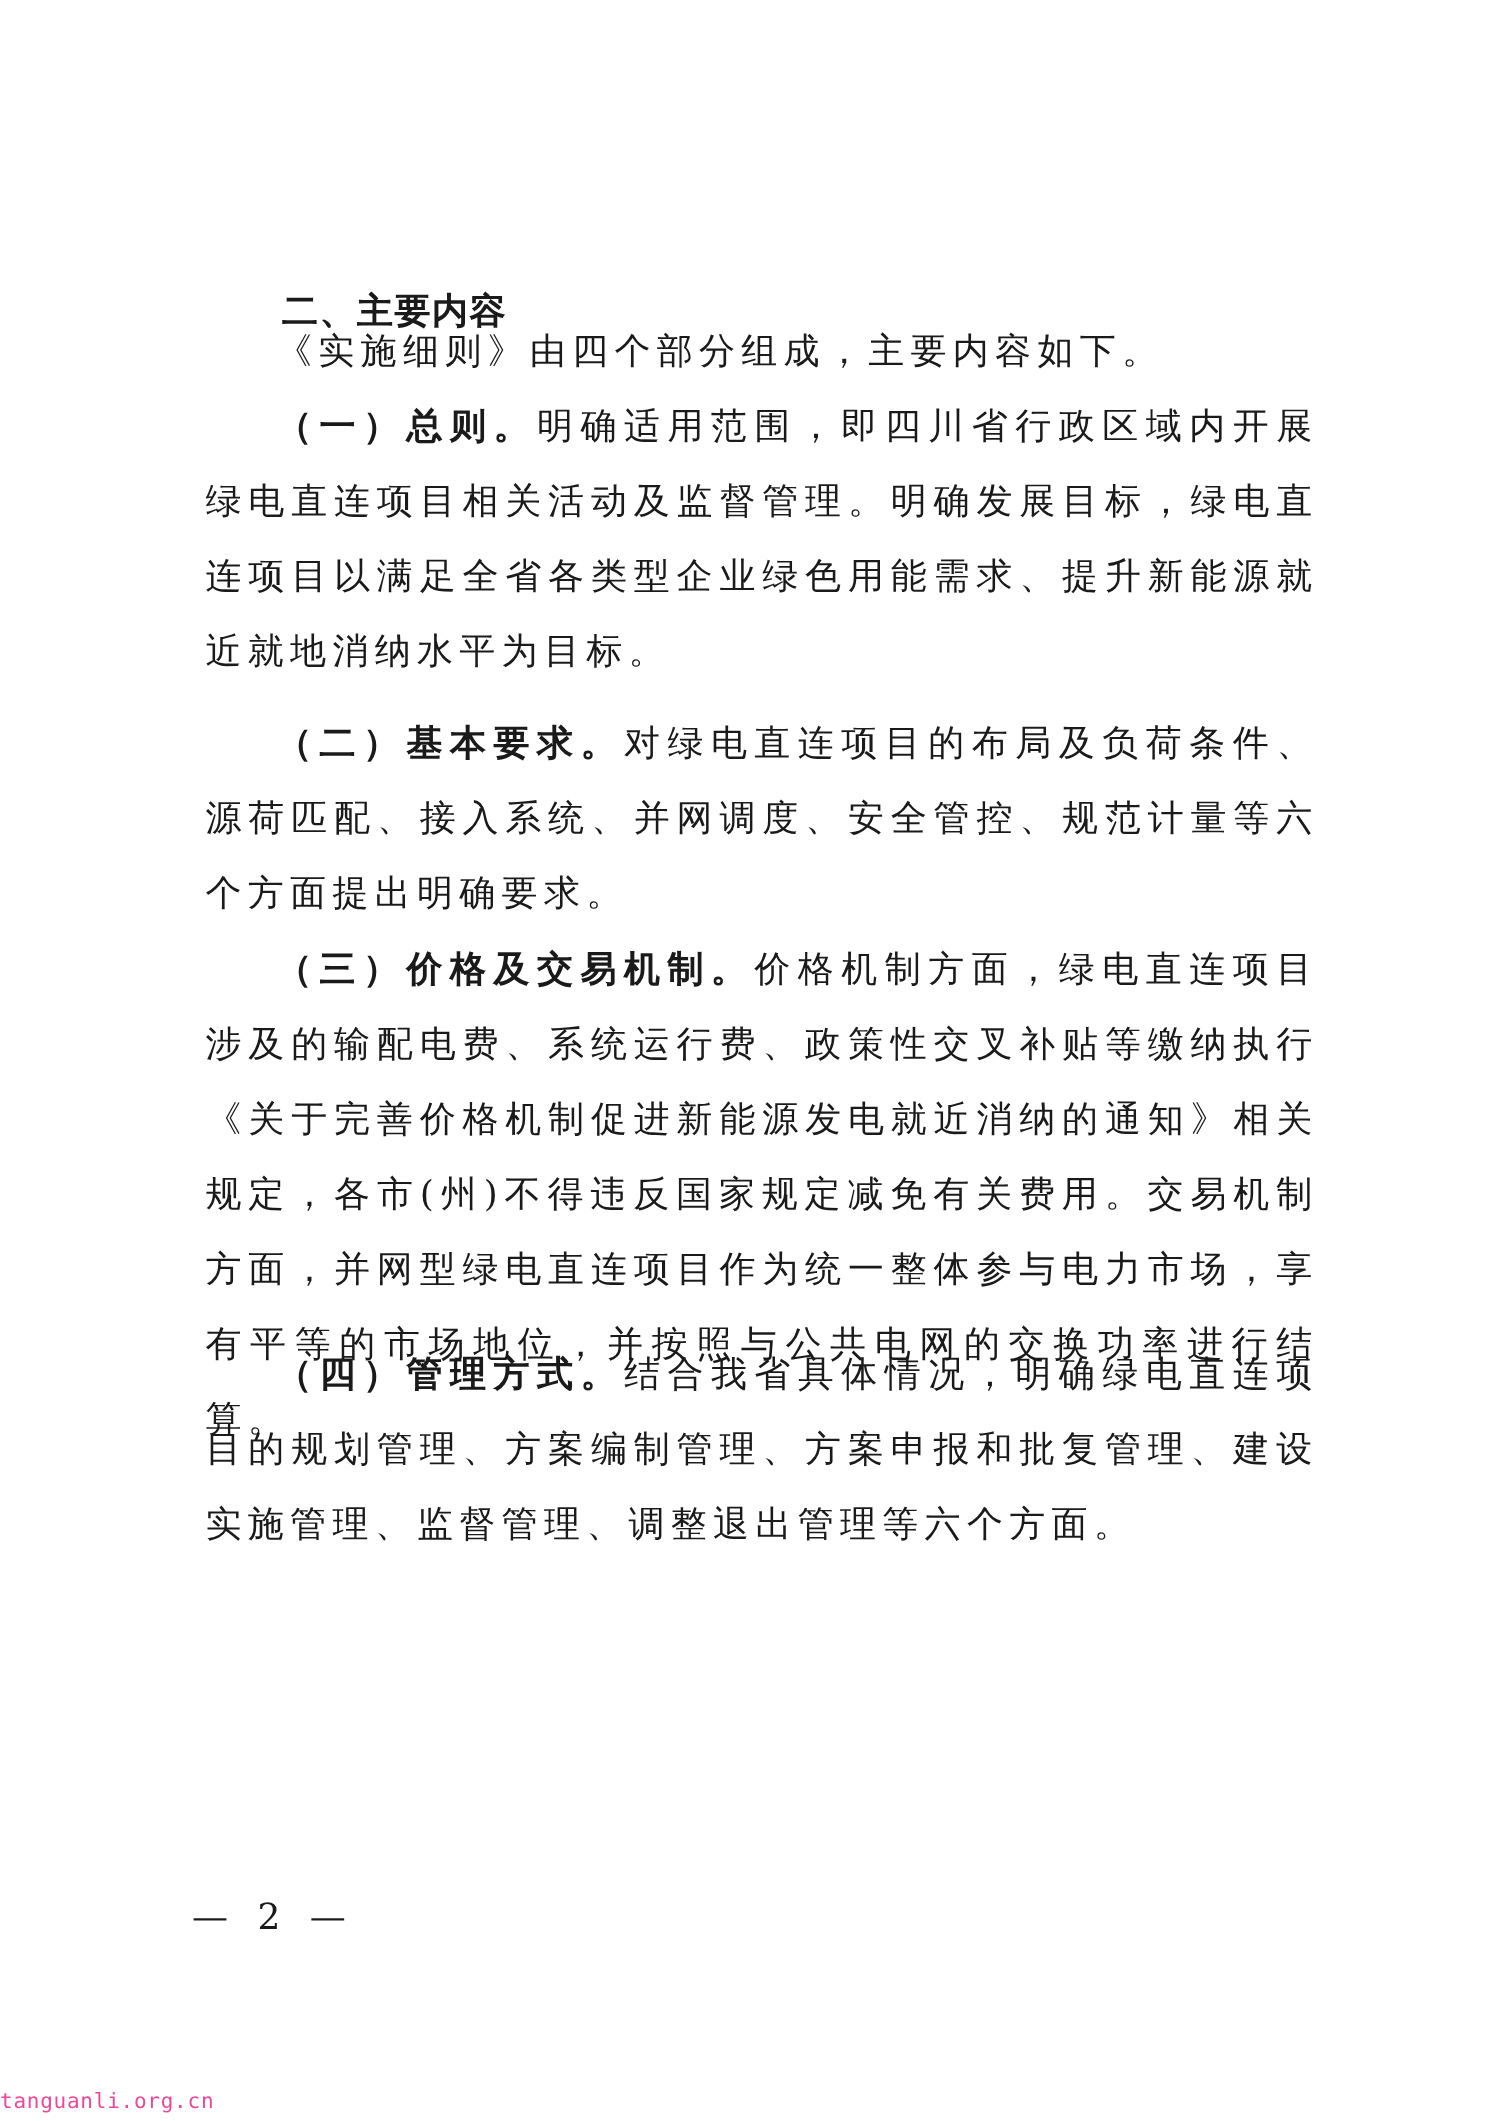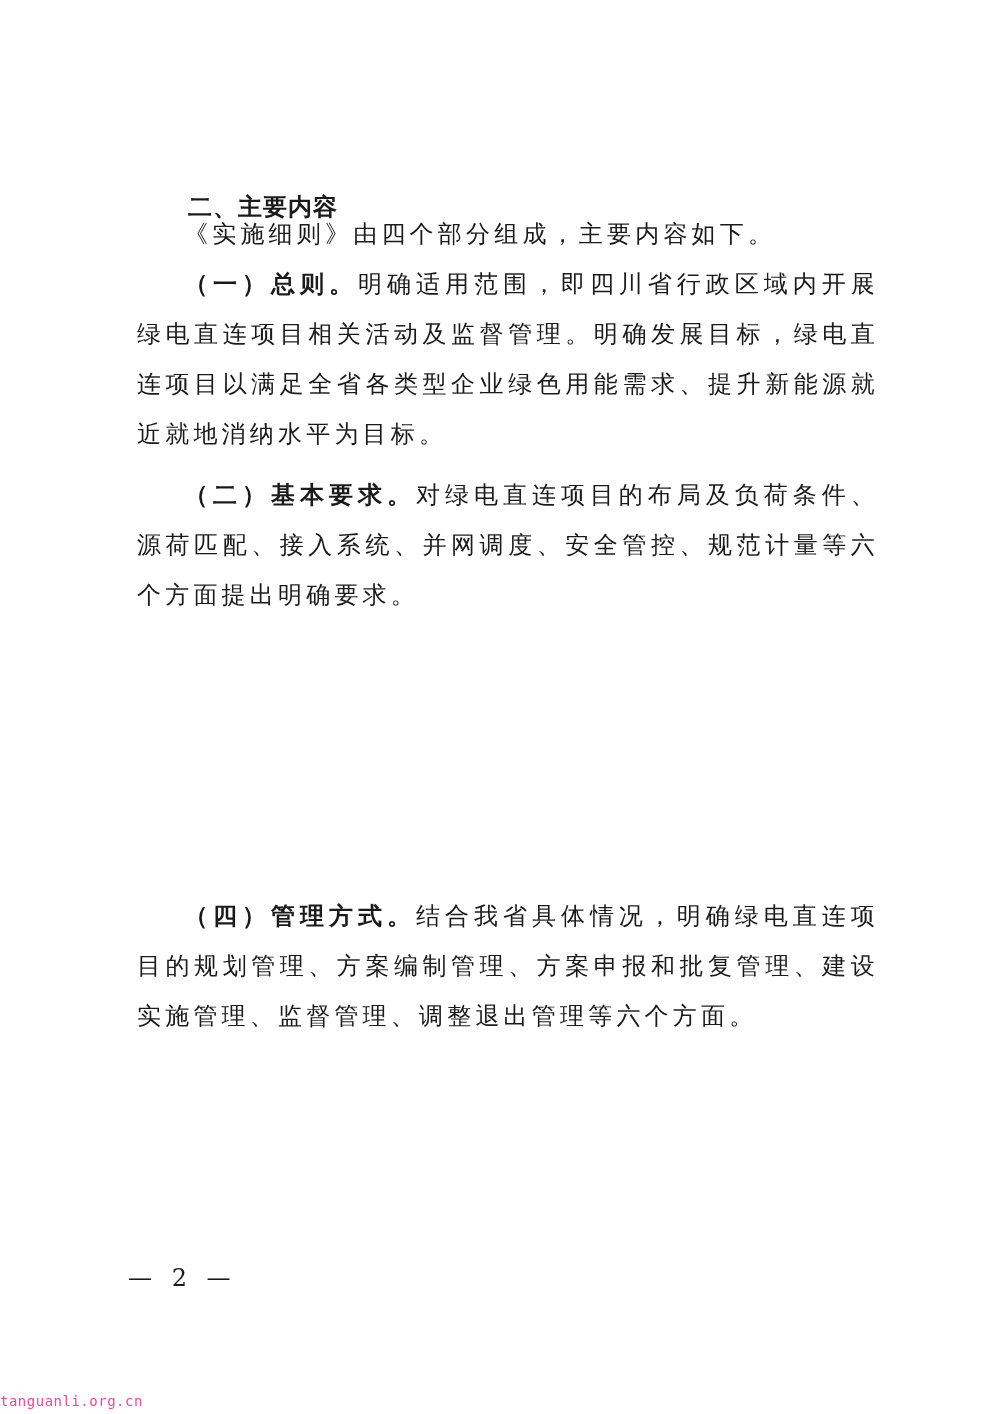--- a/index.html
+++ b/index.html
@@ -45,20 +45,23 @@
   </div>
 
   <div class="para p1">
     <span class="lead">（一）总则。</span><span>明确适用范围，即四川省行政区域内开展绿电直连项目相关活动及监督管理。明确发展目标，绿电直连项目以满足全省各类型企业绿色用能需求、提升新能源就近就地消纳水平为目标。</span>
   </div>
 
   <div class="para p2">
     <span class="lead">（二）基本要求。</span><span>对绿电直连项目的布局及负荷条件、源荷匹配、接入系统、并网调度、安全管控、规范计量等六个方面提出明确要求。</span>
   </div>
 
+  <div class="para p3">
+    <span class="lead">（三）价格及交易机制。</span><span>价格机制方面，绿电直连项目涉及的输配电费、系统运行费、政策性交叉补贴等缴纳执行《关于完善价格机制促进新能源发电就近消纳的通知》相关规定，各市(州)不得违反国家规定减免有关费用。交易机制方面，并网型绿电直连项目作为统一整体参与电力市场，享有平等的市场地位，并按照与公共电网的交换功率进行结算。</span>
+  </div>
 
   <div class="para p4">
     <span class="lead">（四）管理方式。</span><span>结合我省具体情况，明确绿电直连项目的规划管理、方案编制管理、方案申报和批复管理、建设实施管理、监督管理、调整退出管理等六个方面。</span>
   </div>
 
   <div class="page-number">— 2 —</div>
 
   <div class="watermark">tanguanli.org.cn</div>
 </div>
 

